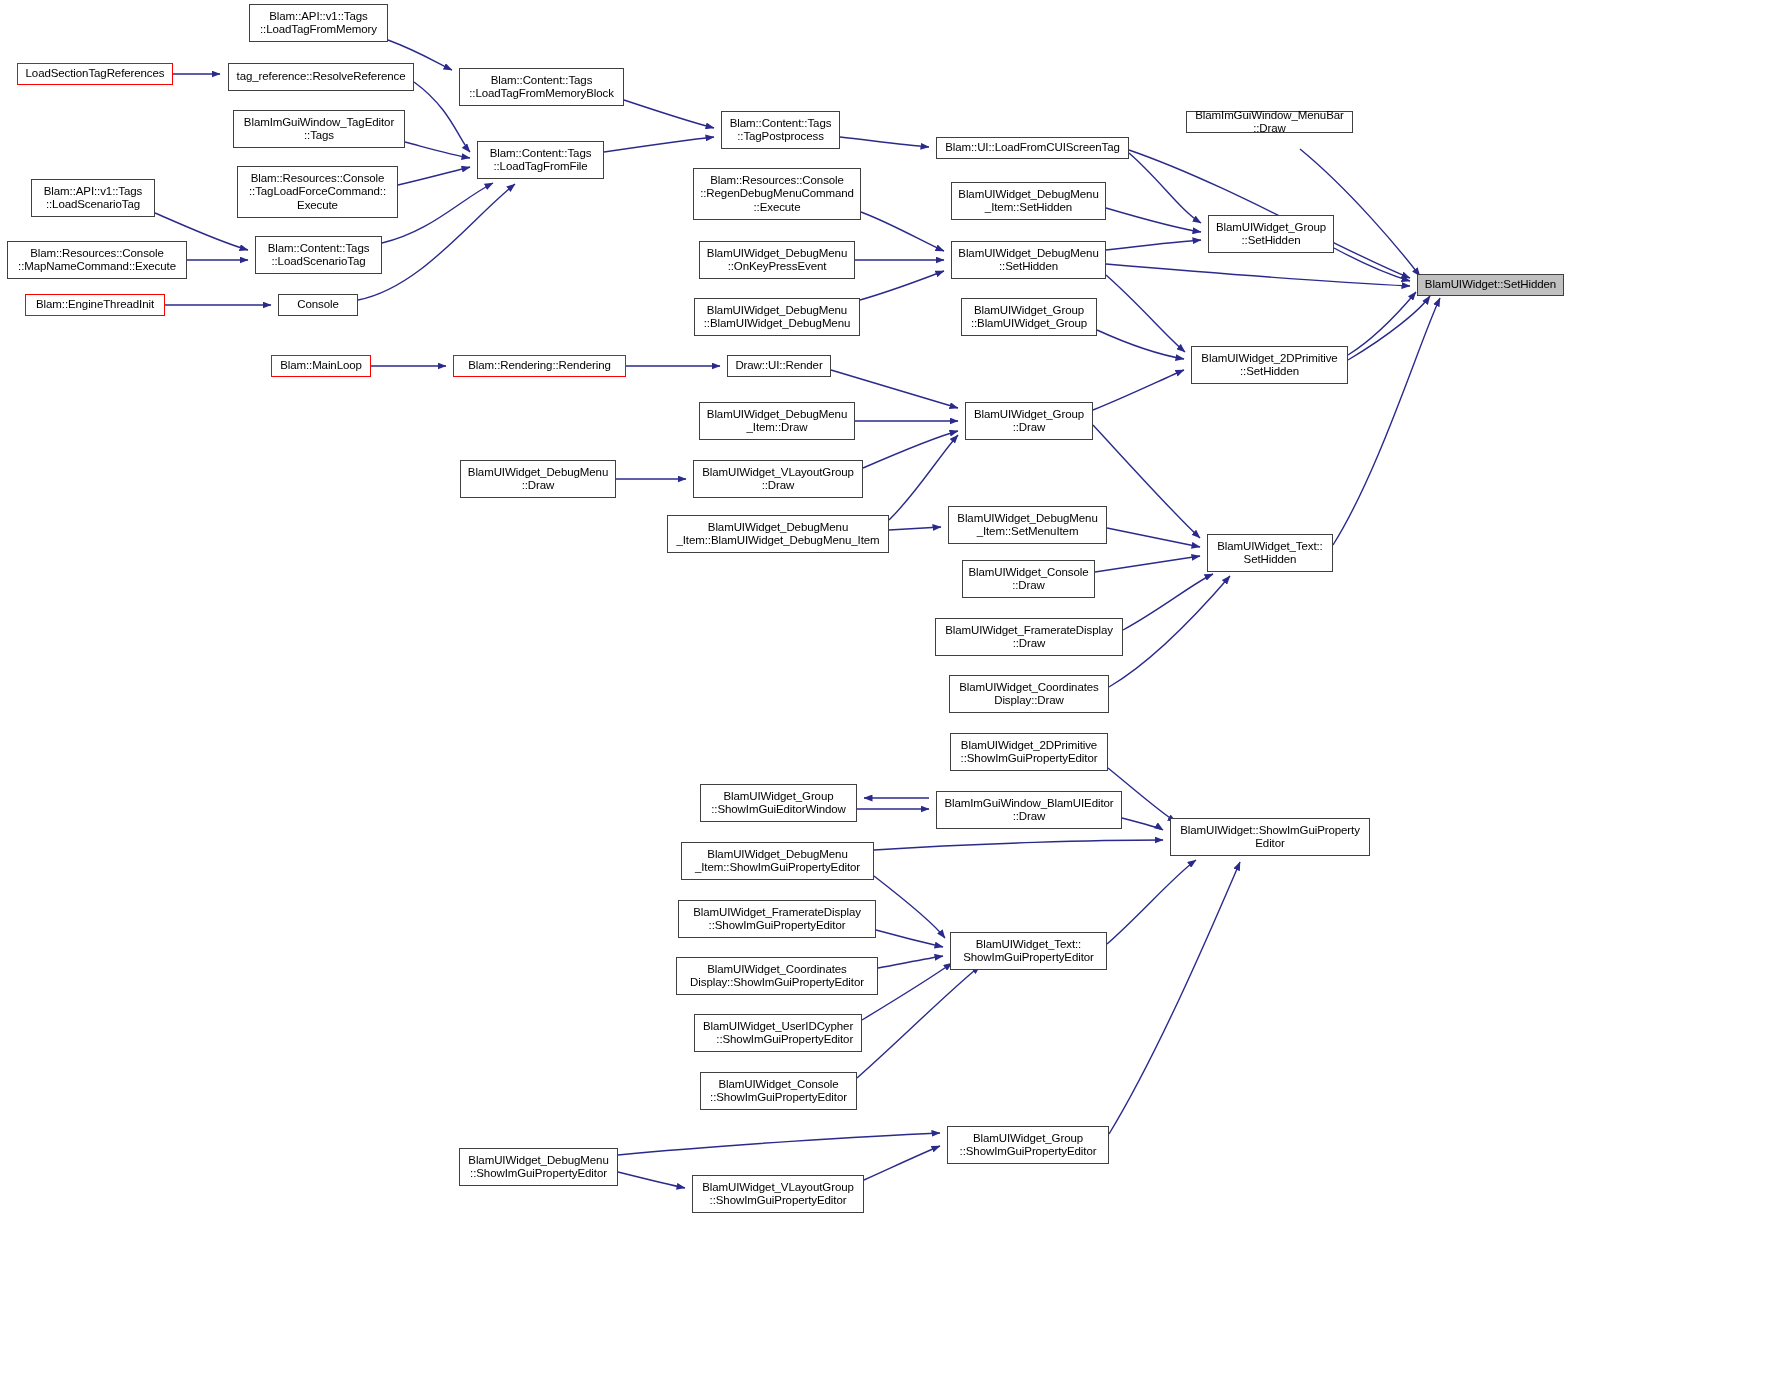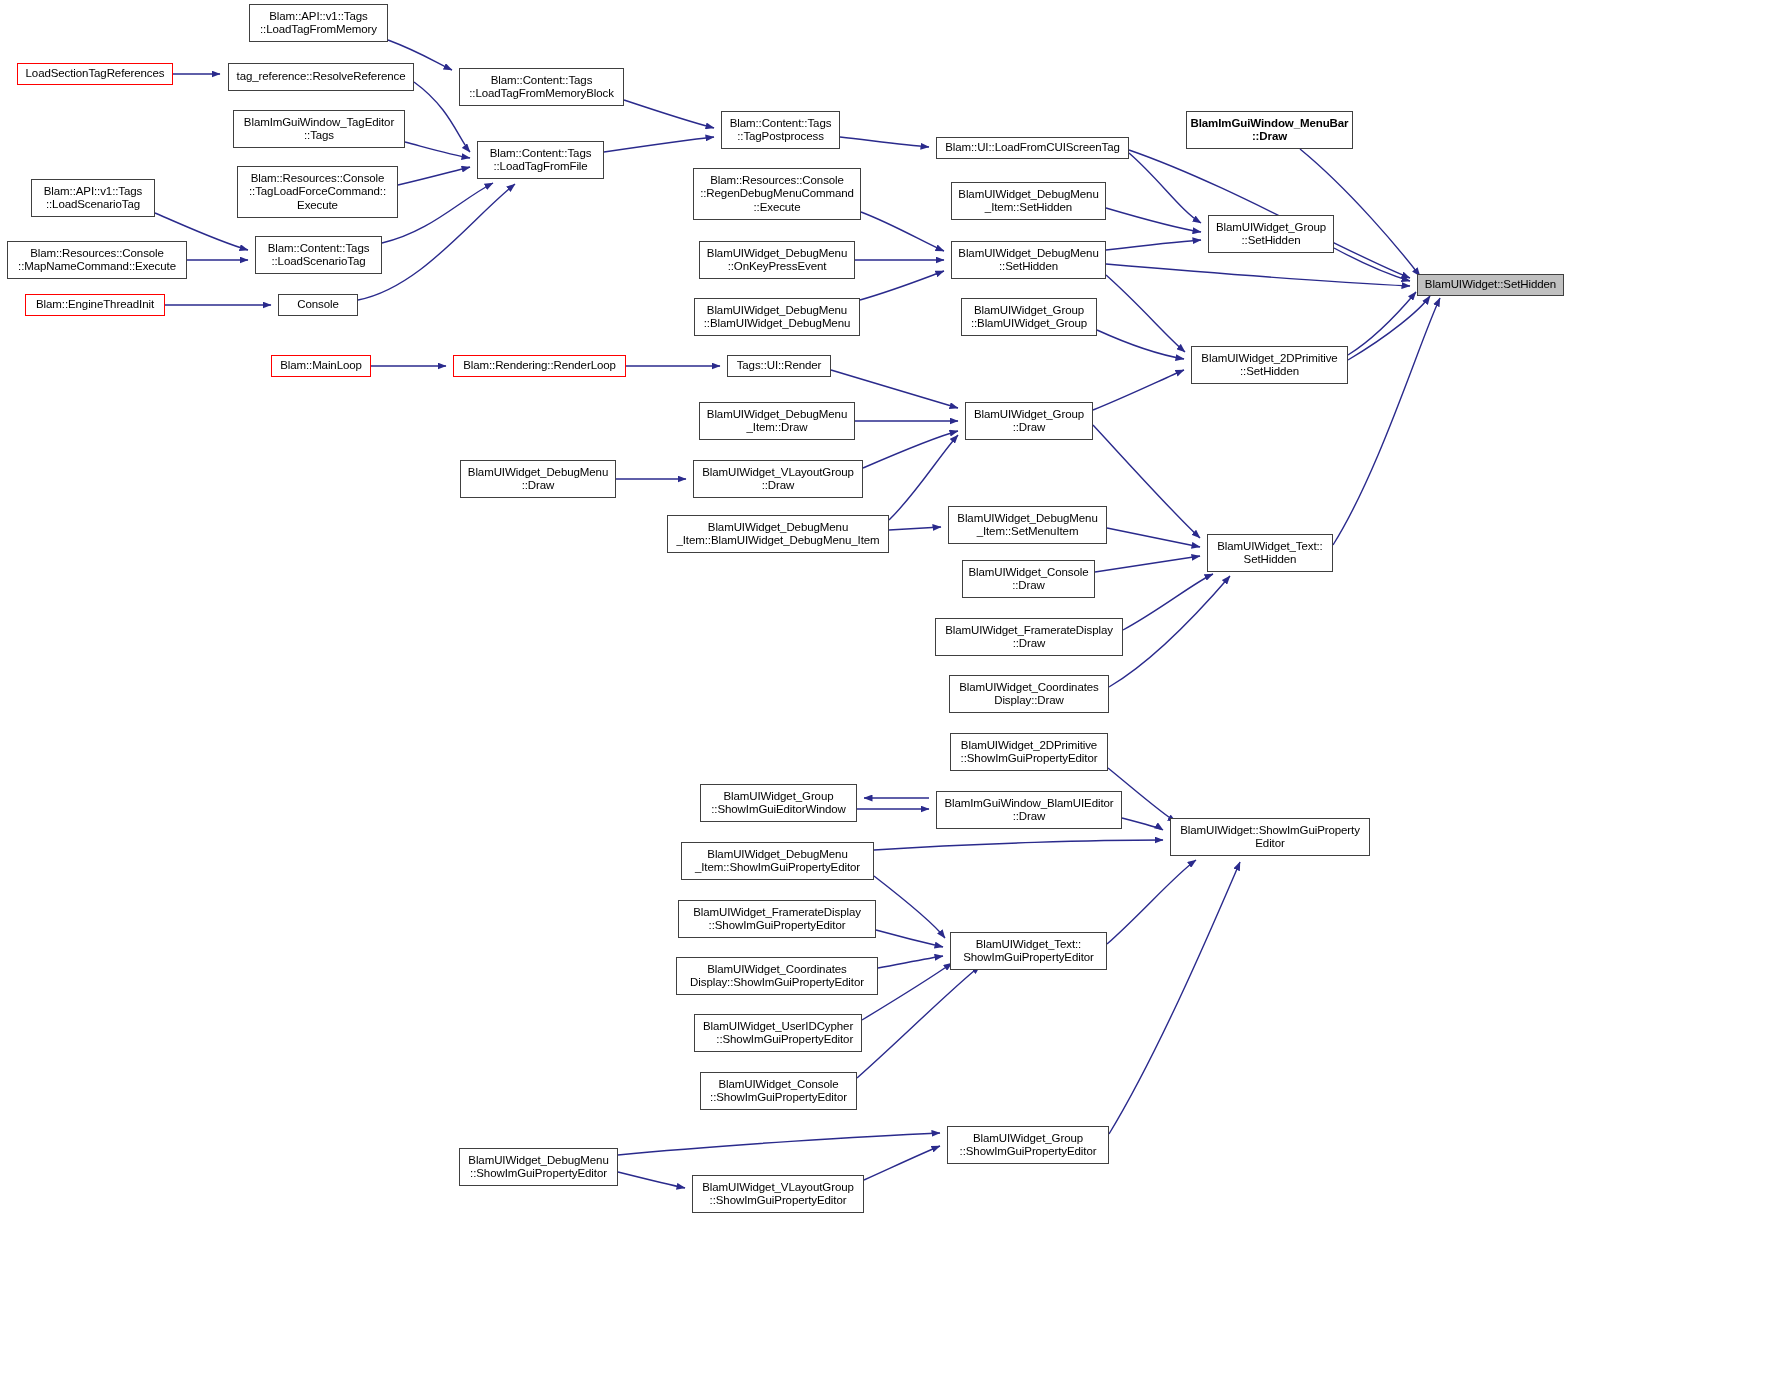--- a/index.html
+++ b/index.html
@@ -124,21 +124,21 @@
       <div class="node red" style="left: 17px; top: 63px; width: 156px; height: 22px;">LoadSectionTagReferences</div>
       <div class="node" style="left: 228px; top: 63px; width: 186px; height: 28px;">tag_reference::ResolveReference</div>
       <div class="node" style="left: 459px; top: 68px; width: 165px; height: 38px;">Blam::Content::Tags
 ::LoadTagFromMemoryBlock</div>
       <div class="node" style="left: 233px; top: 110px; width: 172px; height: 38px;">BlamImGuiWindow_TagEditor
 ::Tags</div>
       <div class="node" style="left: 477px; top: 141px; width: 127px; height: 38px;">Blam::Content::Tags
 ::LoadTagFromFile</div>
       <div class="node" style="left: 721px; top: 111px; width: 119px; height: 38px;">Blam::Content::Tags
 ::TagPostprocess</div>
-      <div class="node" style="left: 1186px; top: 111px; width: 167px; height: 38px; font-weight: bold;">BlamImGuiWindow_MenuBar
+      <div class="node" style="left: 1186px; top: 111px; width: 167px; height: 22px;">BlamImGuiWindow_MenuBar
 ::Draw</div>
       <div class="node" style="left: 936px; top: 137px; width: 193px; height: 22px;">Blam::UI::LoadFromCUIScreenTag</div>
       <div class="node" style="left: 237px; top: 166px; width: 161px; height: 52px;">Blam::Resources::Console
 ::TagLoadForceCommand::
 Execute</div>
       <div class="node" style="left: 31px; top: 179px; width: 124px; height: 38px;">Blam::API::v1::Tags
 ::LoadScenarioTag</div>
       <div class="node" style="left: 693px; top: 168px; width: 168px; height: 52px;">Blam::Resources::Console
 ::RegenDebugMenuCommand
 ::Execute</div>
@@ -157,22 +157,22 @@
       <div class="node focus" style="left: 1417px; top: 274px; width: 147px; height: 22px;">BlamUIWidget::SetHidden</div>
       <div class="node red" style="left: 25px; top: 294px; width: 140px; height: 22px;">Blam::EngineThreadInit</div>
       <div class="node" style="left: 278px; top: 294px; width: 80px; height: 22px;">Console</div>
       <div class="node" style="left: 694px; top: 298px; width: 166px; height: 38px;">BlamUIWidget_DebugMenu
 ::BlamUIWidget_DebugMenu</div>
       <div class="node" style="left: 961px; top: 298px; width: 136px; height: 38px;">BlamUIWidget_Group
 ::BlamUIWidget_Group</div>
       <div class="node" style="left: 1191px; top: 346px; width: 157px; height: 38px;">BlamUIWidget_2DPrimitive
 ::SetHidden</div>
       <div class="node red" style="left: 271px; top: 355px; width: 100px; height: 22px;">Blam::MainLoop</div>
-      <div class="node red" style="left: 453px; top: 355px; width: 173px; height: 22px;">Blam::Rendering::RenderLoop</div>
-      <div class="node" style="left: 727px; top: 355px; width: 104px; height: 22px;">Tags::UI::Render</div>
+      <div class="node red" style="left: 453px; top: 355px; width: 173px; height: 22px;">Blam::Rendering::Rendering</div>
+      <div class="node" style="left: 727px; top: 355px; width: 104px; height: 22px;">Draw::UI::Render</div>
       <div class="node" style="left: 699px; top: 402px; width: 156px; height: 38px;">BlamUIWidget_DebugMenu
 _Item::Draw</div>
       <div class="node" style="left: 965px; top: 402px; width: 128px; height: 38px;">BlamUIWidget_Group
 ::Draw</div>
       <div class="node" style="left: 460px; top: 460px; width: 156px; height: 38px;">BlamUIWidget_DebugMenu
 ::Draw</div>
       <div class="node" style="left: 693px; top: 460px; width: 170px; height: 38px;">BlamUIWidget_VLayoutGroup
 ::Draw</div>
       <div class="node" style="left: 667px; top: 515px; width: 222px; height: 38px;">BlamUIWidget_DebugMenu
 _Item::BlamUIWidget_DebugMenu_Item</div>

